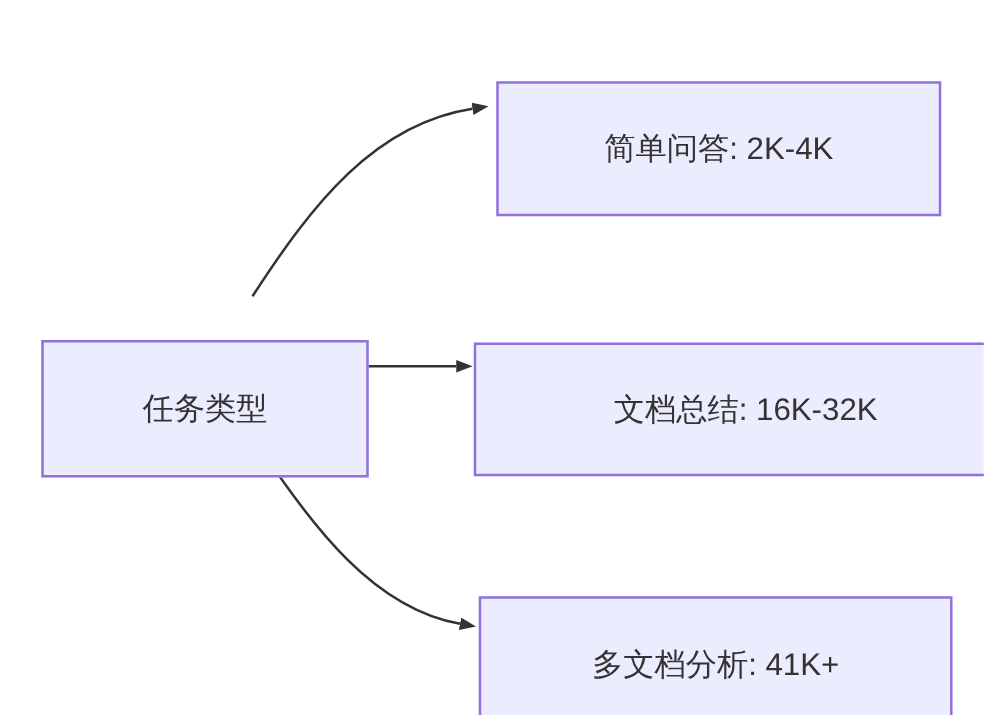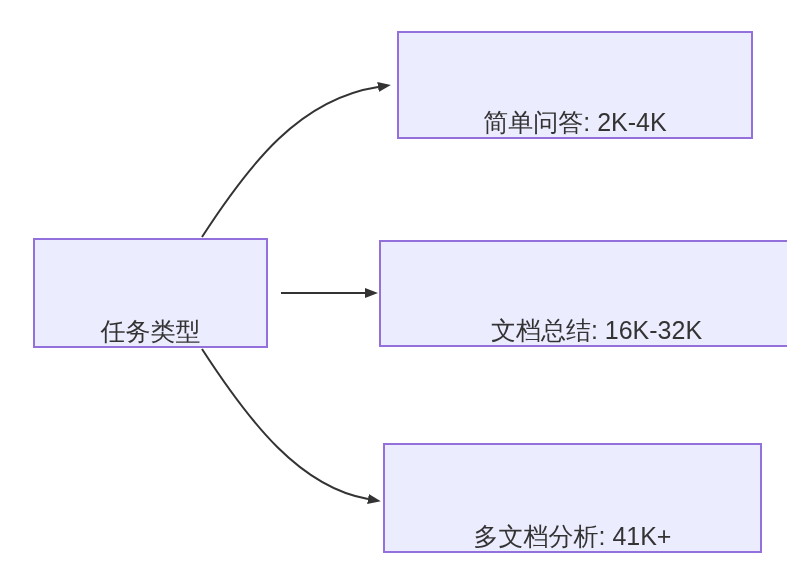--- a/index.html
+++ b/index.html
@@ -39,28 +39,29 @@
     fill: var(--edge);
     stroke: none;
   }
   .node {
     position: absolute;
     box-sizing: border-box;
     background: var(--node-fill);
     border: 2px solid var(--node-border);
     color: var(--text);
     display: flex;
-    align-items: flex-end;
+    align-items: center;
     justify-content: center;
     font-size: 25px;
     line-height: 1.2;
     text-align: center;
     white-space: nowrap;
+    margin-top: 34px;
   }
-  .node-root   { left: 33px;  top: 238px; width: 235px; height: 110px; }
+  .node-root   { left: 33px;  top: 238px; width: 262px; height: 110px; }
   .node-top    { left: 397px; top: 31px;  width: 356px; height: 108px; }
   .node-middle { left: 379px; top: 240px; width: 435px; height: 107px; }
   .node-bottom { left: 383px; top: 443px; width: 379px; height: 110px; }
 </style>
 </head>
 <body>
 
 <div class="diagram">
 
   <svg class="edges-layer" width="787" height="572" viewBox="0 0 787 572">

